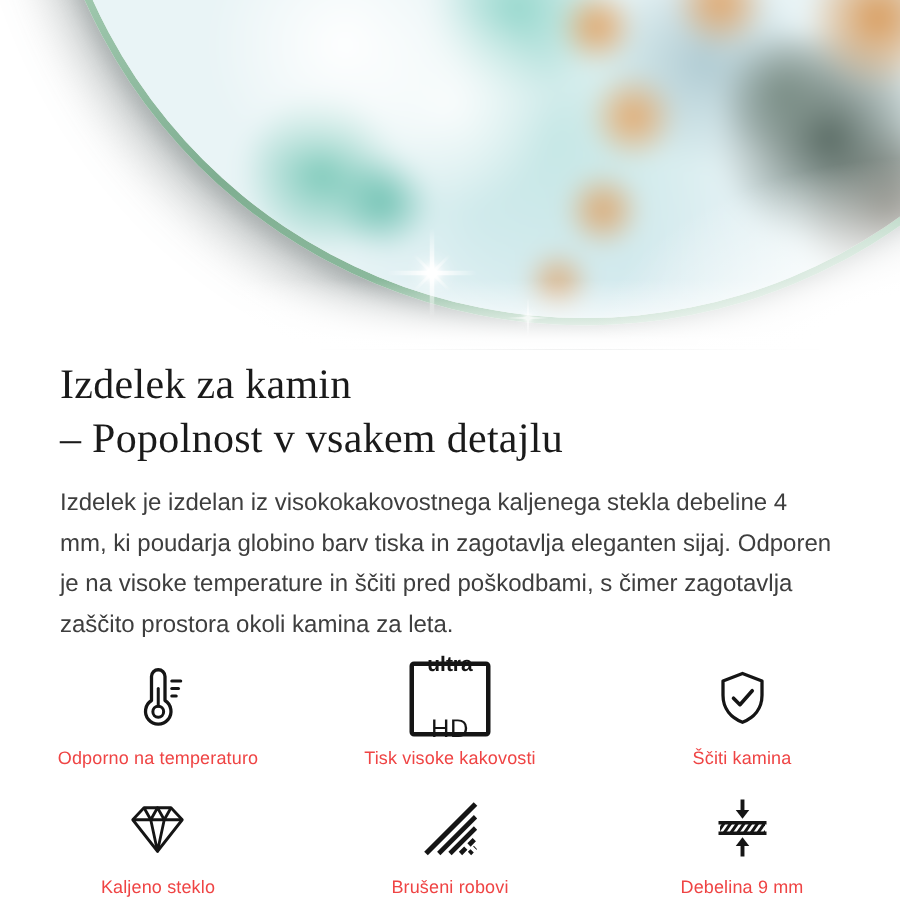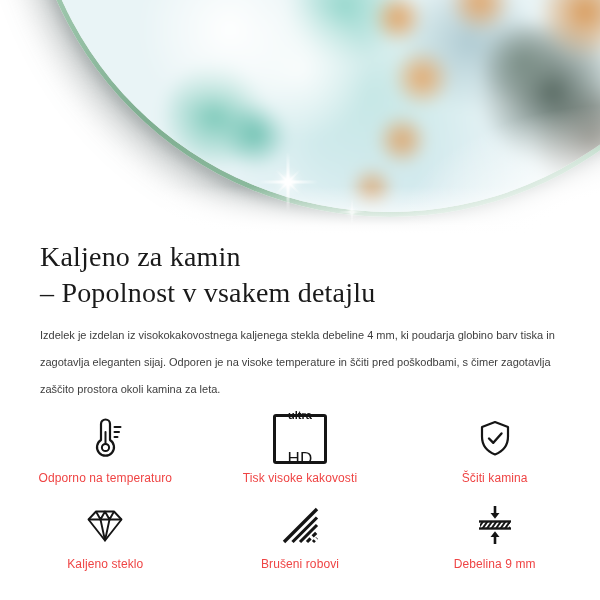--- a/index.html
+++ b/index.html
@@ -50,31 +50,31 @@
   .sparkle .ray-d2{transform:translate(-50%,-50%) rotate(-45deg);}
   .sparkle .core{position:absolute;left:50%;top:50%;width:7px;height:7px;border-radius:50%;background:#fff;
       transform:translate(-50%,-50%);box-shadow:0 0 12px 4px rgba(255,255,255,.95),0 0 4px 2px #fff;}
   .sparkle.small{left:322px;top:182px;transform:scale(.45);opacity:.75;}
 
   
   .content{padding:0 40px;}
   h1{margin:6px 0 0;font-family:"Liberation Serif","DejaVu Serif",serif;font-weight:400;
      font-size:28px;line-height:36px;color:#1a1a1a;letter-spacing:.2px;}
   h1 span{display:block;}
-  .desc{margin:11px 0 0;max-width:532px;font-size:11px;line-height:27px;color:#3e3e3e;}
+  .desc{margin:11px 0 0;max-width:532px;font-size:16px;line-height:27px;color:#3e3e3e;}
 
   
   .features{margin:12px -32px 0;display:grid;grid-template-columns:repeat(3,1fr);row-gap:16px;}
   .feature{display:flex;flex-direction:column;align-items:center;}
   .icon-box{height:48px;display:flex;align-items:center;justify-content:center;}
   .feature .label{margin-top:8px;font-size:12px;color:#ef4444;letter-spacing:.1px;}
   svg.fi{display:block;}
   .uhd-box{width:48px;height:44px;border:3px solid #151515;border-radius:3px;display:flex;
       flex-direction:column;align-items:center;justify-content:center;color:#151515;}
-  .uhd-top{font-size:11px;line-height:11px;font-weight:700;}
+  .uhd-top{font-size:14px;line-height:11px;font-weight:700;}
   .uhd-bottom{font-size:17px;line-height:18px;font-weight:400;letter-spacing:.3px;margin-top:29px;}
 </style>
 </head>
 <body>
 
 <div class="page">
 
   <div class="hero">
     <div class="glass-edge"></div>
     <div class="glass">
@@ -90,21 +90,21 @@
     </div>
     <div class="sparkle small">
       <div class="ray-v"></div>
         <div class="ray-h"></div>
         <div class="core"></div>
     </div>
   </div>
 
   <div class="content">
     <h1>
-      <span>Kaljeno za kamin</span>
+      <span>Izdelek za kamin</span>
       <span>– Popolnost v vsakem detajlu</span>
     </h1>
     <p class="desc">Izdelek je izdelan iz visokokakovostnega kaljenega stekla debeline 4 mm, ki poudarja globino barv tiska in zagotavlja eleganten sijaj. Odporen je na visoke temperature in ščiti pred poškodbami, s čimer zagotavlja zaščito prostora okoli kamina za leta.</p>
 
     <div class="features">
 
       <div class="feature">
         <div class="icon-box">
           <svg class="fi" width="44" height="44" viewBox="0 0 44 44" fill="none" stroke="#151515" stroke-width="2.2" stroke-linecap="round">
             <path d="M18 7 a4.5 4.5 0 0 1 9 0 v16 a8.5 8.5 0 1 1 -9 0 Z" stroke-linejoin="round"></path>

